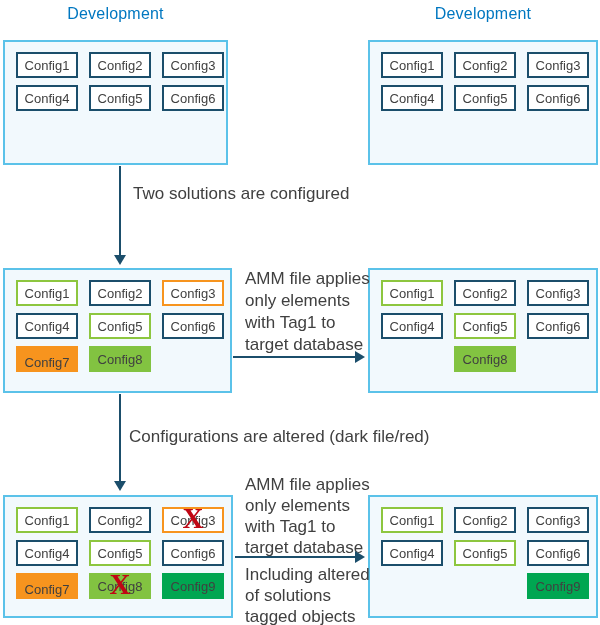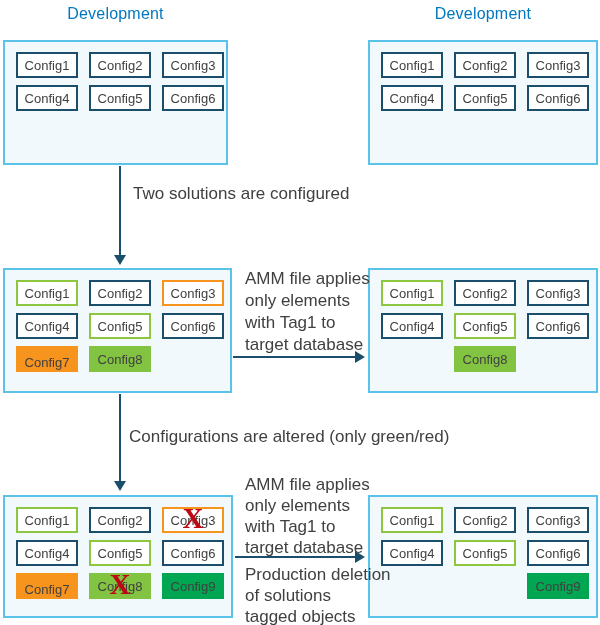--- a/index.html
+++ b/index.html
@@ -166,21 +166,21 @@
 
 <div>
   <div class="hline" style="left:233px; top:356px; width:123px;"></div>
   <div class="head-right" style="left:355px; top:351px;"></div>
 </div>
 
 <div>
   <div class="vline" style="left:119px; top:394px; height:88px;"></div>
   <div class="head-down" style="left:114px; top:481px;"></div>
 </div>
-<div class="note" style="left:122px; top:426px;">Configurations are altered (only green/red)</div>
+<div class="note" style="left:122px; top:426px;">Configurations are altered (dark file/red)</div>
 
 <div class="panel" style="left:3px; top:495px; width:230px; height:123px;">
     <div class="chip green" style="grid-area: 1 / 1;">
       <span>Config1</span>
     </div>
     <div class="chip navy" style="grid-area: 1 / 2;">
       <span>Config2</span>
     </div>
     <div class="chip orange" style="grid-area: 1 / 3;">
       <span>Config3</span>
@@ -236,16 +236,16 @@
     <div>with Tag1 to</div>
     <div>target database</div>
   </div>
 
 <div>
   <div class="hline" style="left:235px; top:556px; width:121px;"></div>
   <div class="head-right" style="left:355px; top:551px;"></div>
 </div>
 
 <div class="note tight" style="left:238px; top:564px;">
-    <div>Production deletion</div>
+    <div>Including altered</div>
     <div>of solutions</div>
     <div>tagged objects</div>
   </div>
 
 </body></html>

